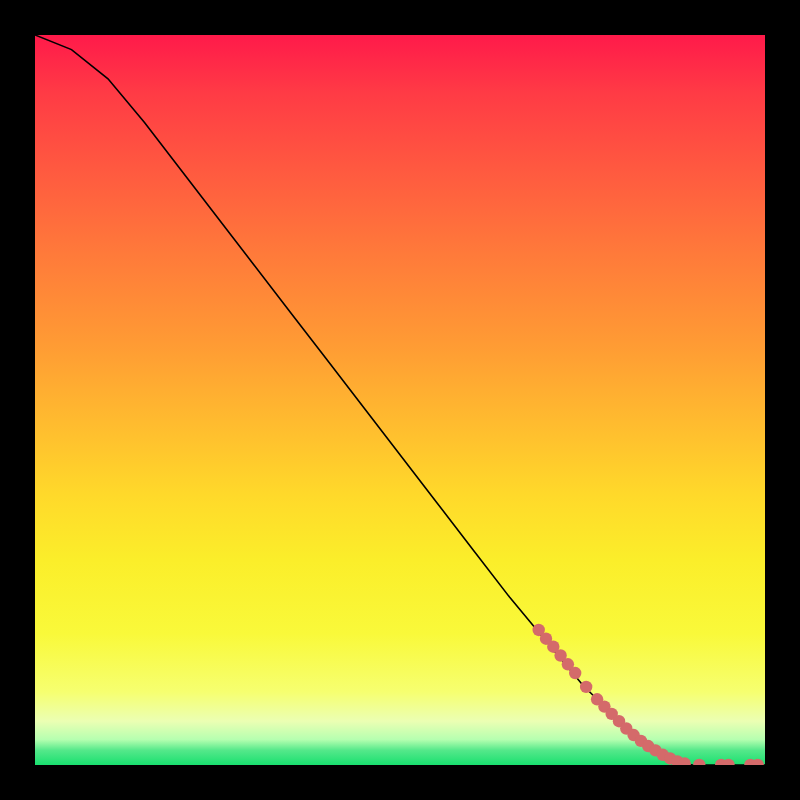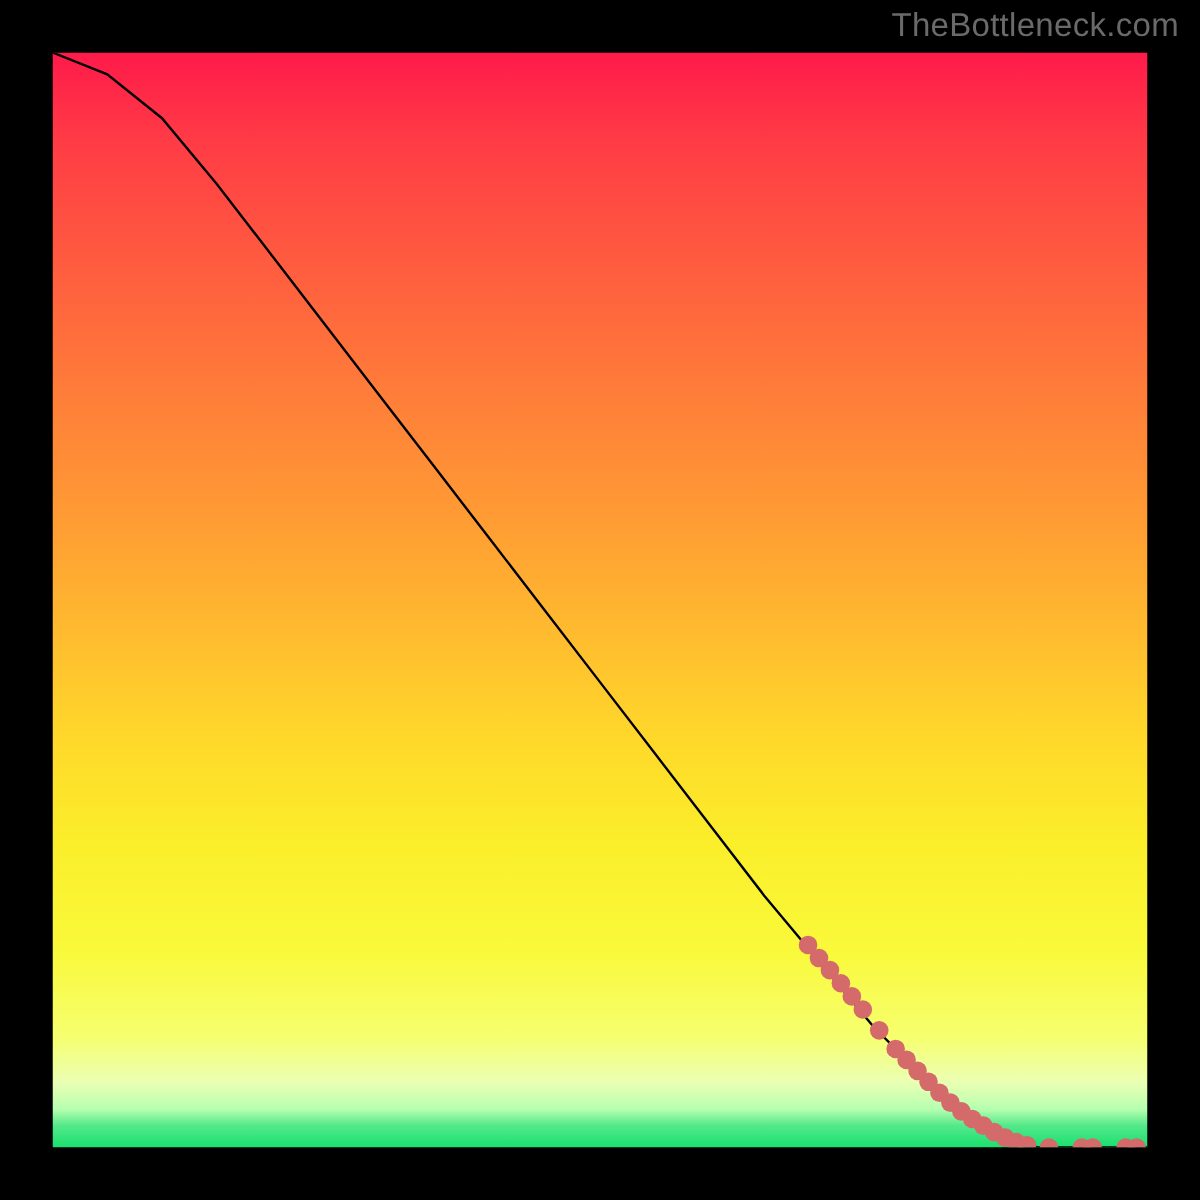--- a/index.html
+++ b/index.html
@@ -69,21 +69,20 @@
   }
   .marker {
     fill: #d46a6a;
     stroke: none;
   }
 </style>
 </head>
 <body>
 
 <div class="frame">
-  <div class="watermark">TheBottleneck.com</div>
 
   <div class="plot-area">
     <div class="gradient-bg"></div>
     <svg class="overlay" viewBox="0 0 730 730" preserveAspectRatio="none">
       <path id="curve-path" class="curve" d="M0.00 0.00 L36.50 14.60 L73.00 43.80 L109.50 87.60 L146.00 135.05 L182.50 182.50 L219.00 229.95 L255.50 277.40 L292.00 324.85 L328.50 372.30 L365.00 419.75 L401.50 467.20 L438.00 514.65 L474.50 562.10 L511.00 605.90 L547.50 649.70 L584.00 686.20 L620.50 715.40 L642.40 726.35 L657.00 730.00 L678.90 730.00 L700.80 730.00 L730.00 730.00"></path>
       <g id="markers-group">
           <circle cx="503.70" cy="594.95" r="6.2" class="marker"></circle>
           <circle cx="511.00" cy="603.71" r="6.2" class="marker"></circle>
           <circle cx="518.30" cy="611.74" r="6.2" class="marker"></circle>
           <circle cx="525.60" cy="620.50" r="6.2" class="marker"></circle>

